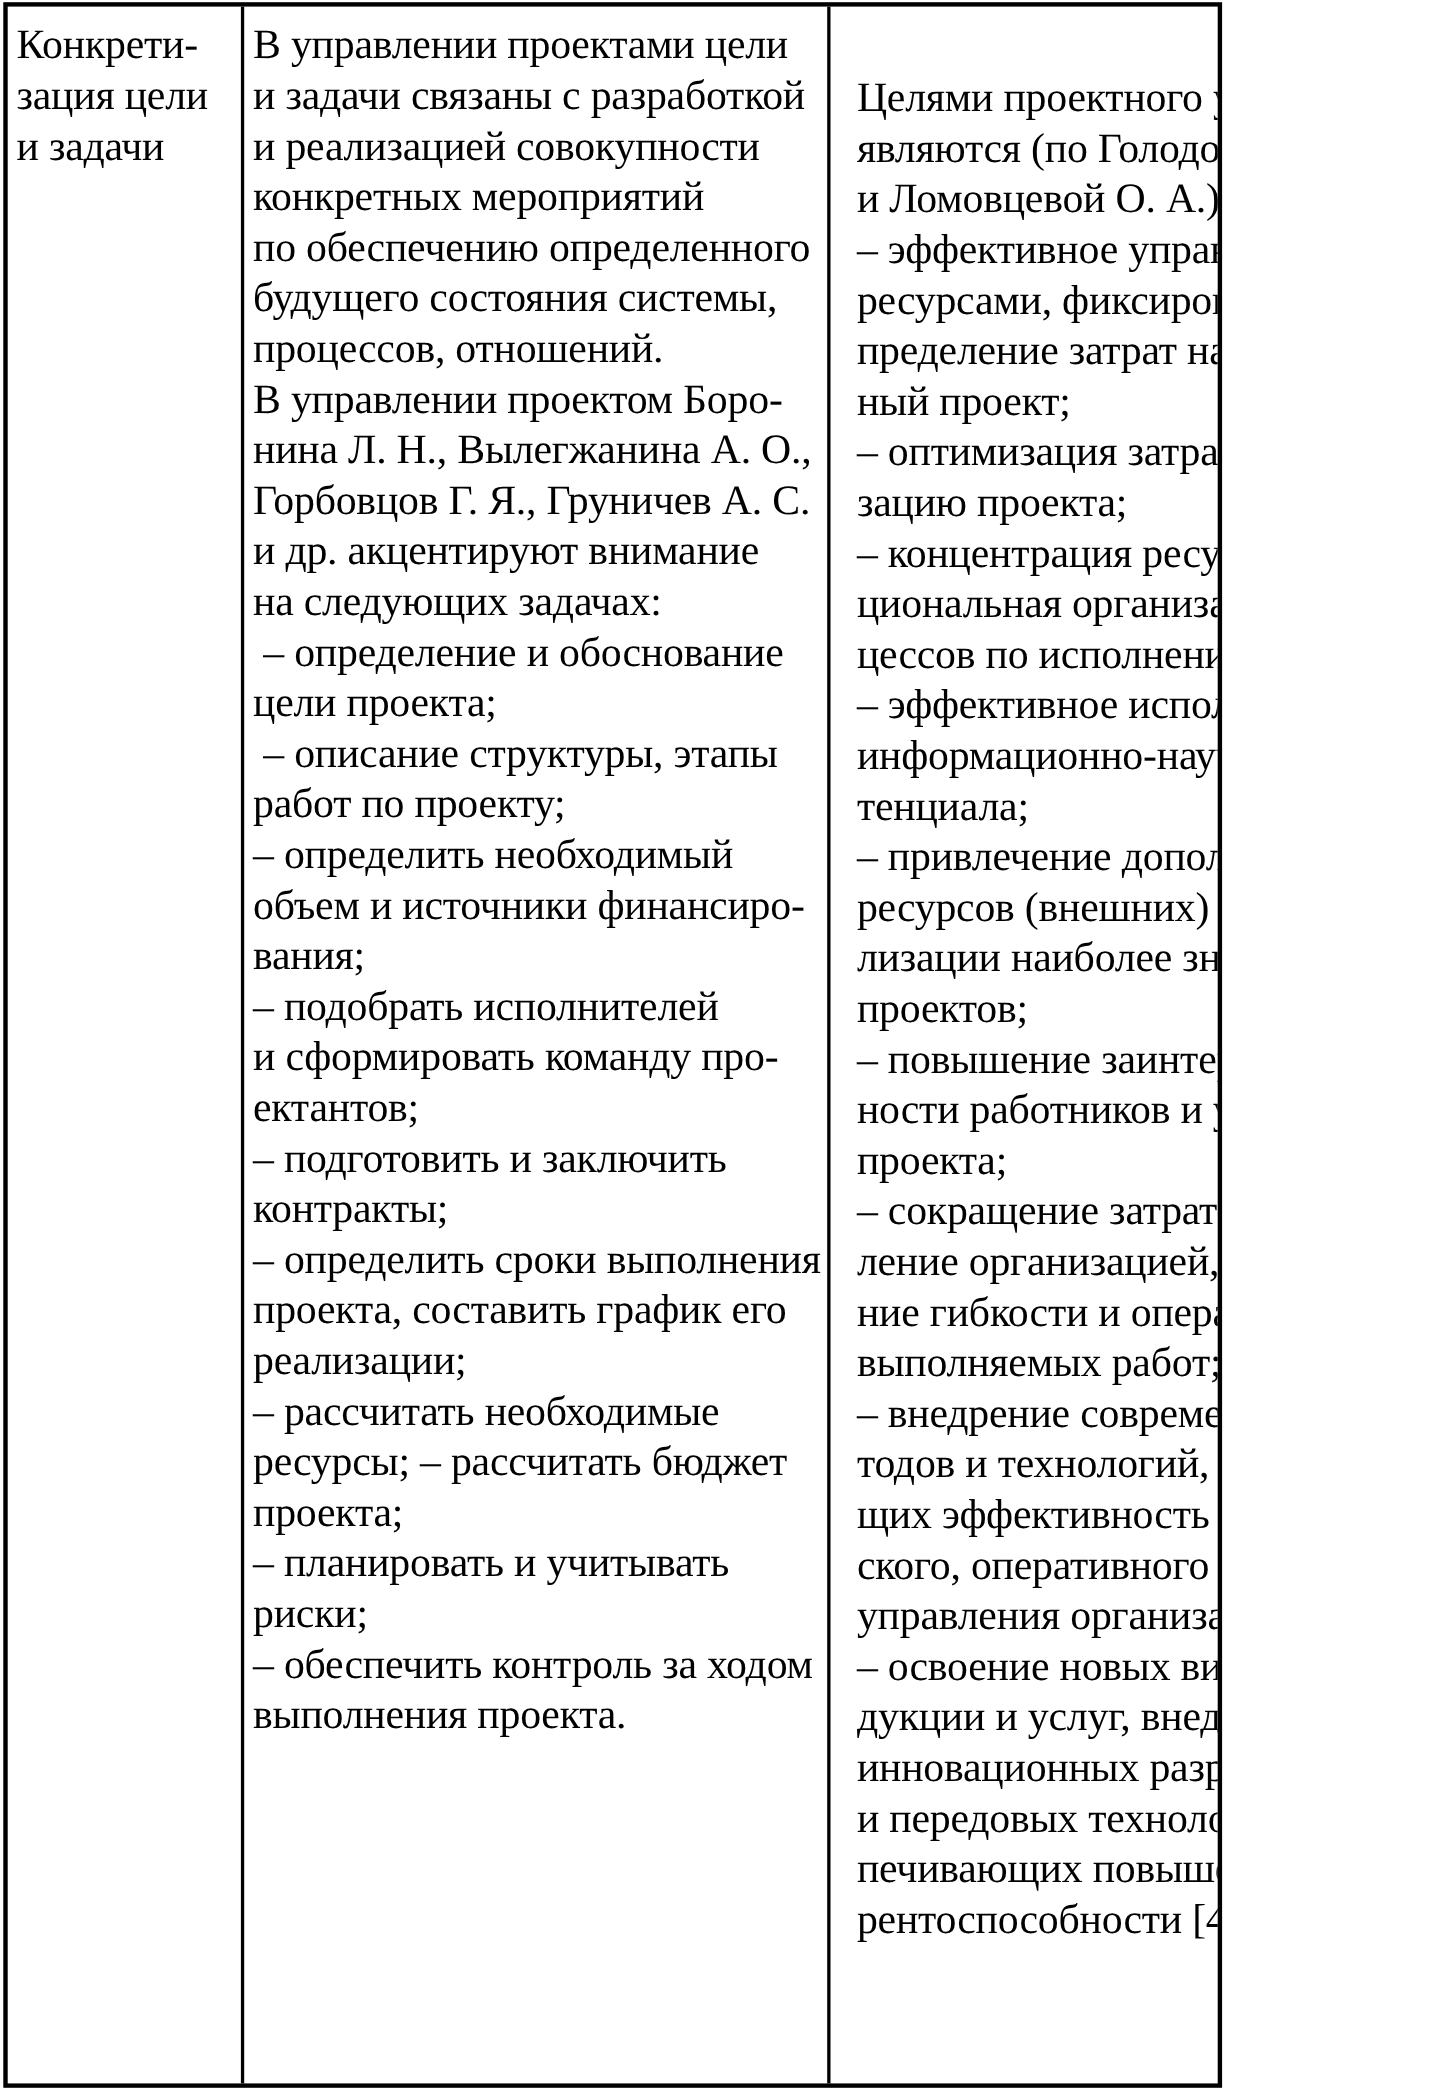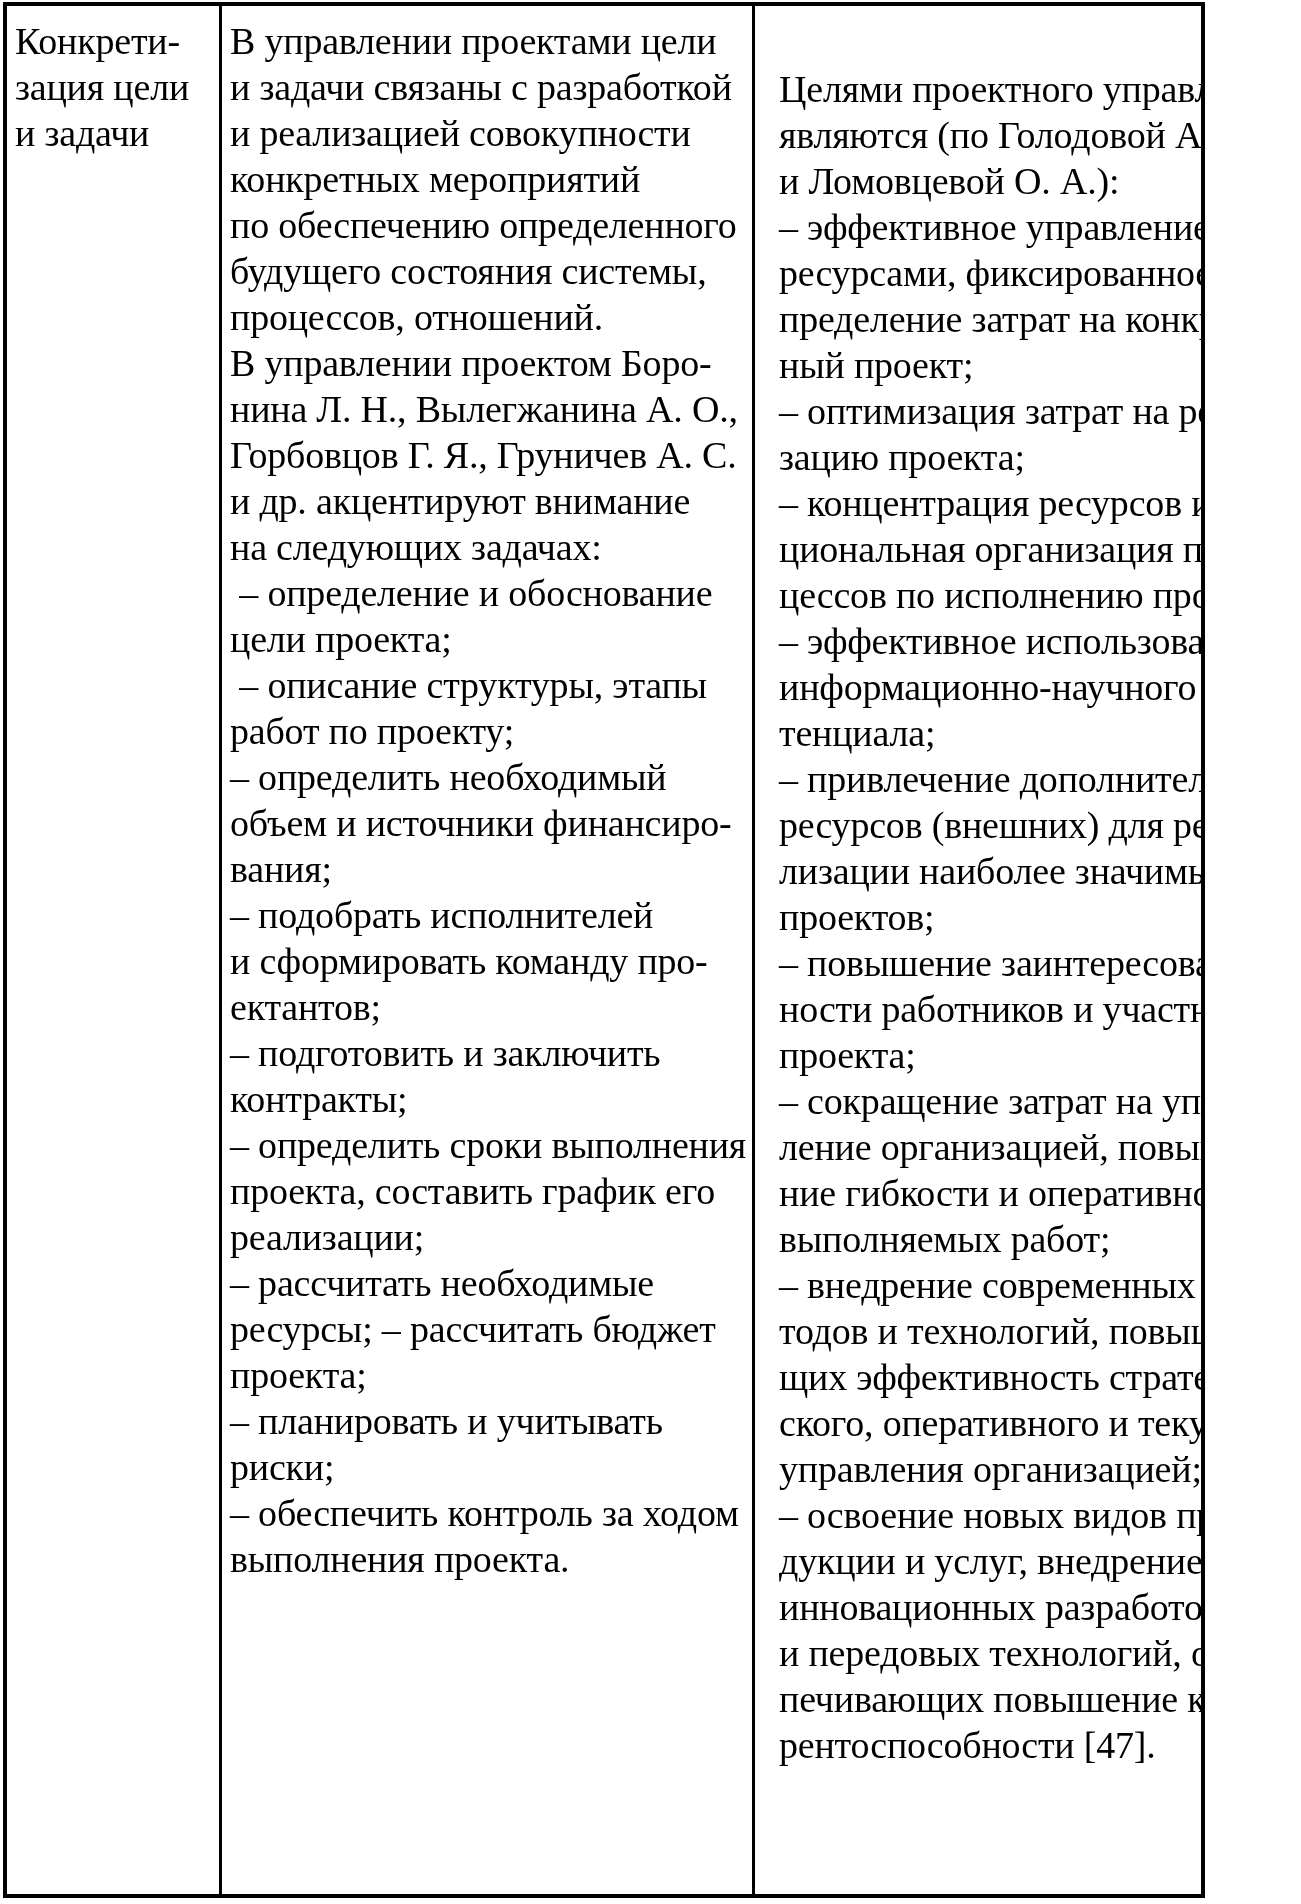--- a/index.html
+++ b/index.html
@@ -11,21 +11,21 @@
     width: 1301px;
     height: 1904px;
     position: relative;
     font-family: "Liberation Serif", "DejaVu Serif", serif;
     color: #000000;
   }
   .doc-table {
     position: absolute;
     left: 3px;
     top: 2px;
-    width: 1202px;
+    width: 1108px;
     height: 1896px;
     box-sizing: border-box;
     border: 4px solid #000000;
     background: #ffffff;
     display: grid;
     grid-template-columns: 215px 533px auto;
   }
   .cell {
     box-sizing: border-box;
     overflow: hidden;

